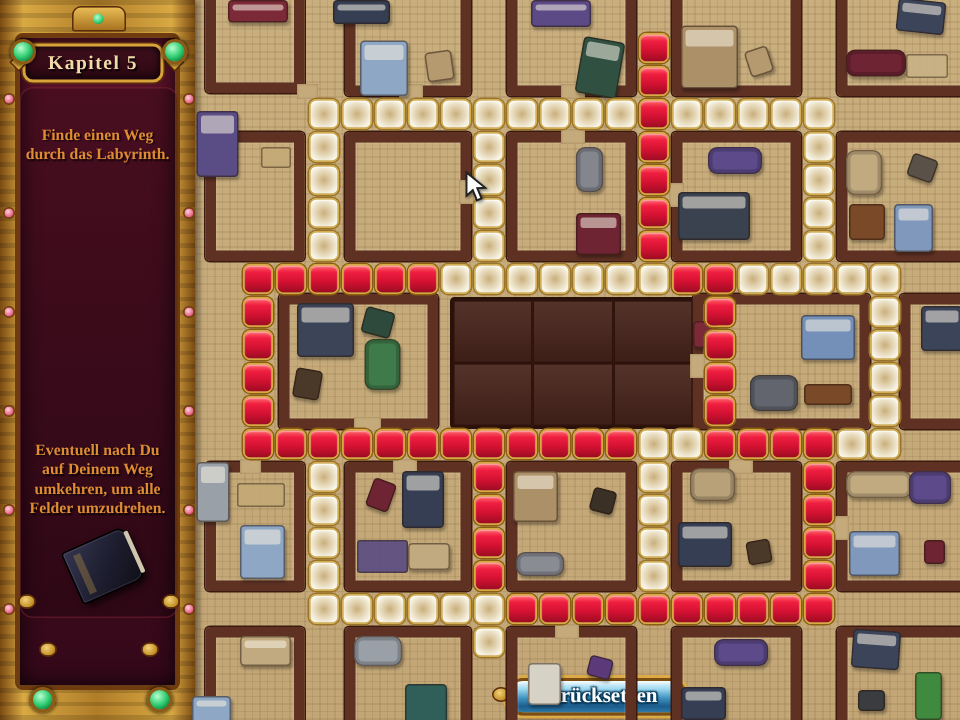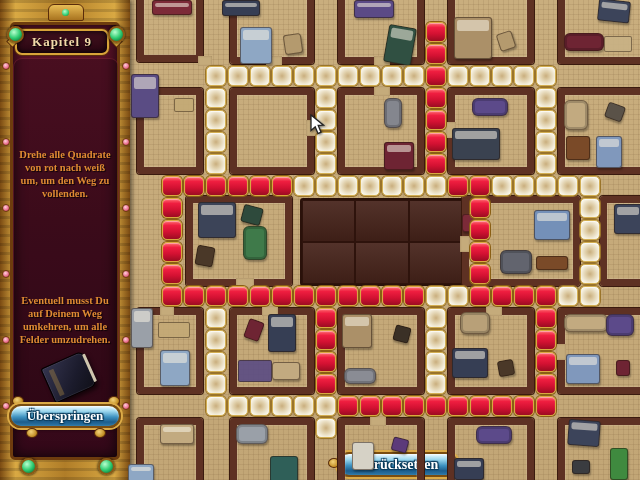--- a/index.html
+++ b/index.html
@@ -115,36 +115,35 @@
   <div class="curl" style="left:458px;top:458px;"></div>
 
   <div id="sidebar">
     <div id="panel"></div>
     <div id="story"></div>
     <div id="arch">
         <div class="dot"></div>
       </div>
 
     <div id="plaque">
-      <span>Kapitel 9</span>
+      <span>Kapitel 5</span>
     </div>
     <div class="finial" style="left:9px;top:38px;"></div>
     <div class="finial" style="left:113px;top:38px;"></div>
 
-    <div class="para" style="top:148px;">Drehe alle Quadrate von rot nach weiß um, um den Weg zu vollenden.</div>
-    <div class="para" style="top:294px;">Eventuell musst Du auf Deinem Weg umkehren, um alle Felder umzudrehen.</div>
+    <div class="para" style="top:84px;">Finde einen Weg durch das Labyrinth.</div>
+    <div class="para" style="top:294px;">Eventuell nach Du auf Deinem Weg umkehren, um alle Felder umzudrehen.</div>
 
     <div id="book">
       <div class="pages"></div>
         <div class="band"></div>
     </div>
 
     <div class="curl" style="left:12px;top:396px;"></div>
     <div class="curl" style="left:108px;top:396px;"></div>
-    <div class="btn" style="left:9px;top:404px;width:112px;height:24px;font-size:13px;">Überspringen</div>
     <div class="curl" style="left:26px;top:428px;"></div>
     <div class="curl" style="left:94px;top:428px;"></div>
 
     <div class="gem-green" style="left:7px;top:26px;"></div>
     <div class="gem-green" style="left:108px;top:26px;"></div>
     <div class="gem-green" style="left:20px;top:458px;"></div>
     <div class="gem-green" style="left:98px;top:458px;"></div>
   <div class="gem-pink" style="left: 2px; top: 62px;"></div>
       <div class="gem-pink" style="left: 122px; top: 62px;"></div>
       <div class="gem-pink" style="left: 2px; top: 138px;"></div>

